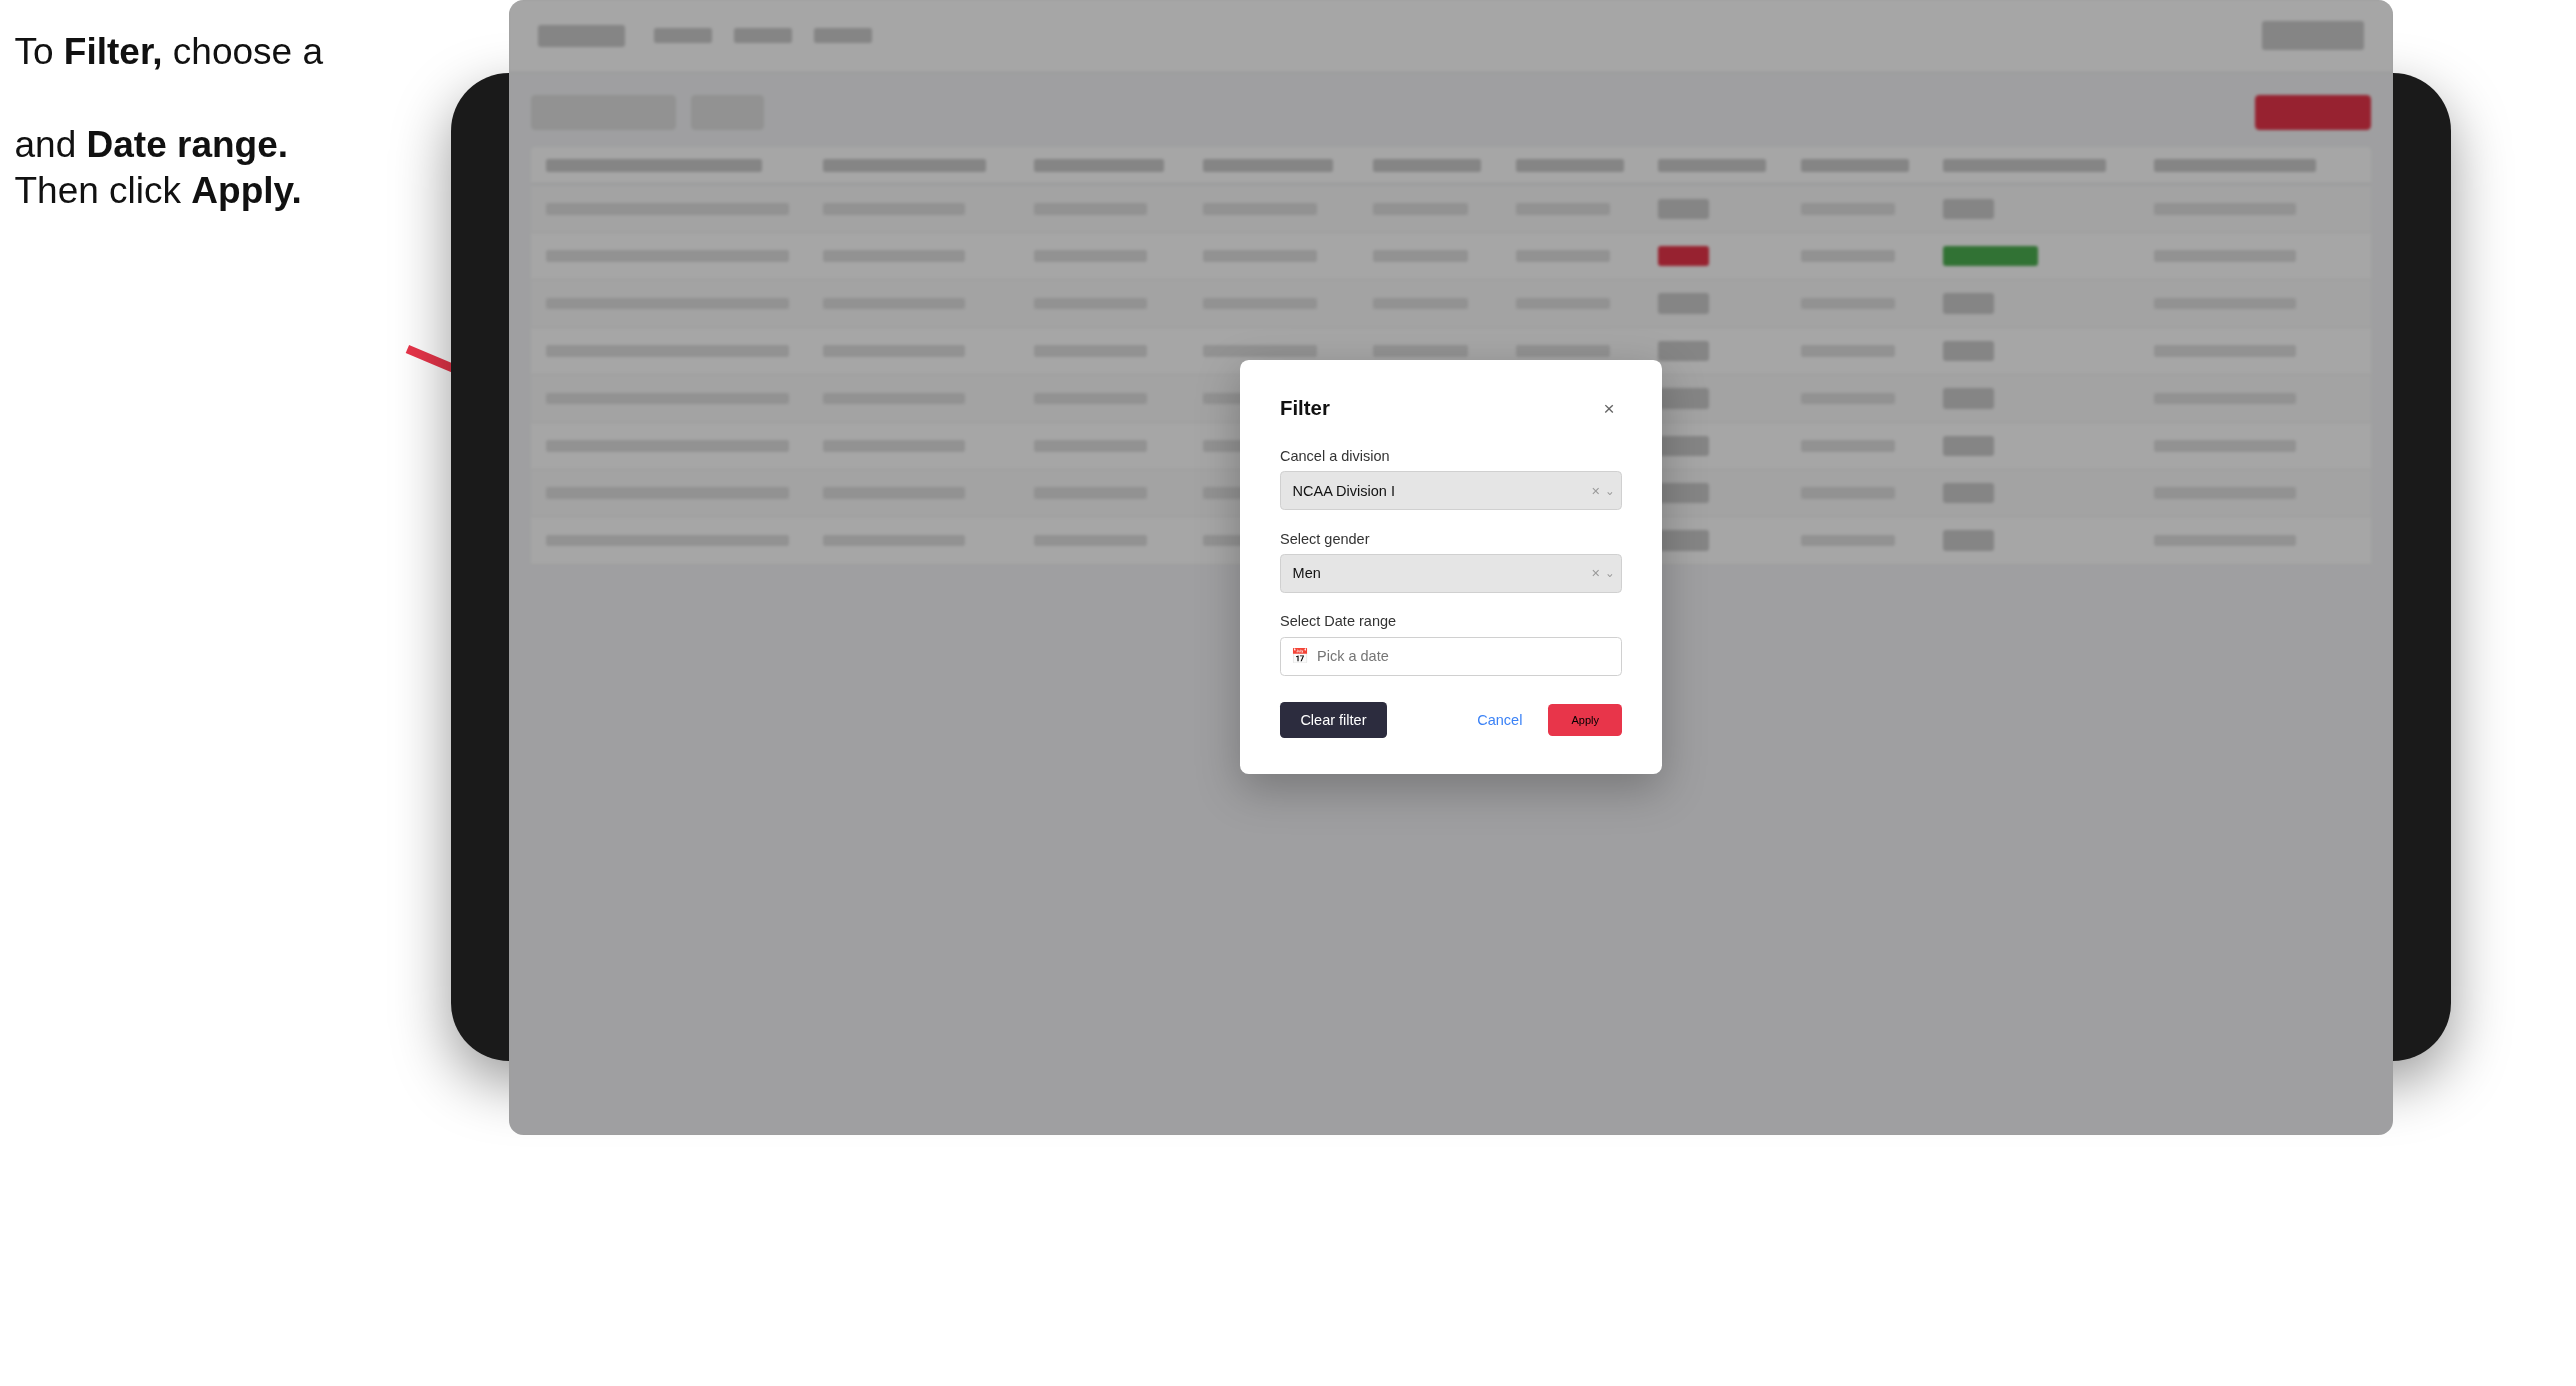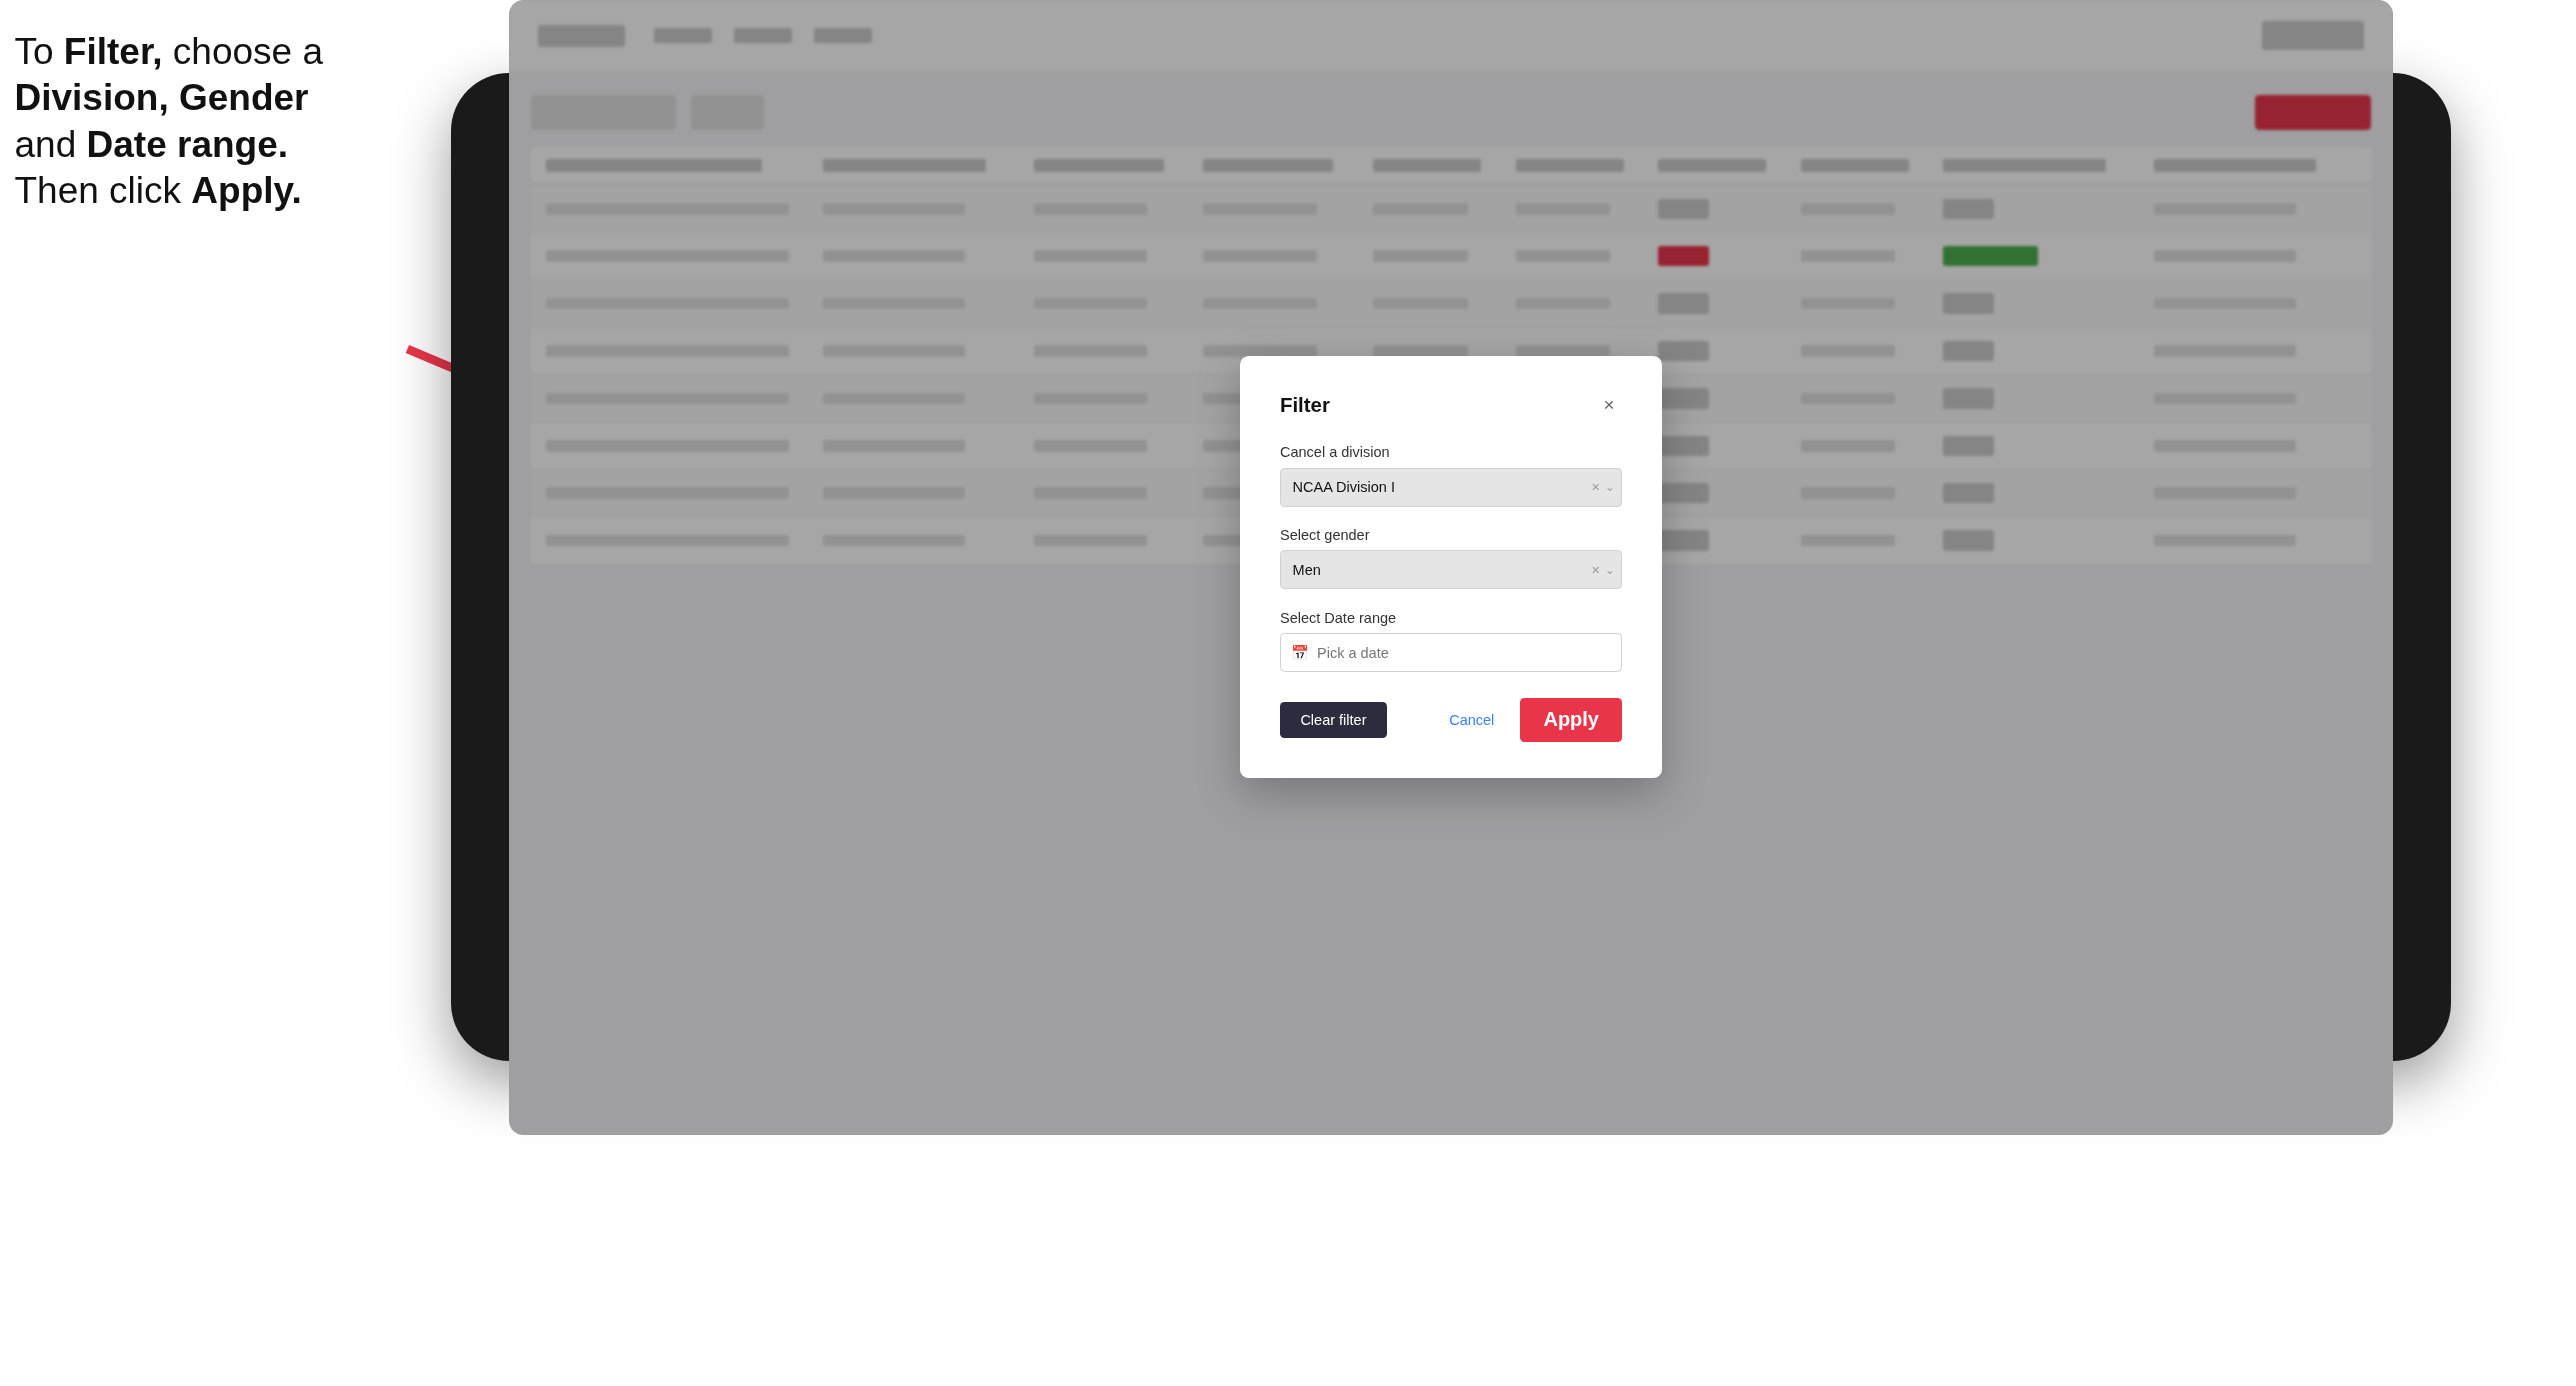--- a/index.html
+++ b/index.html
@@ -331,35 +331,35 @@
       color: #3b82f6;
       border: none;
       font-size: 14.5px;
       cursor: pointer;
       padding: 10.2px 14.5px;
       text-align: right;
     }
 
     .btn-apply {
       background: #e8354a;
-      color: #ffffff;
+      color: #000000;
       border: none;
       border-radius: 4.4px;
       padding: 10.2px 23px;
-      font-size: 20px;
-      font-weight: 700;
+      font-size: 11px;
+      font-weight: 400;
       cursor: pointer;
     }
   </style>
 </head>
 <body>
 
 <div class="instruction-text">
   <span>To <strong>Filter,</strong> choose a<br>
-  <strong>Division, Gender</strong><br>
+  <br>
   and <strong>Date range.</strong><br>
   Then click <strong>Apply.</strong></span>
 </div>
 
 <svg class="arrow-svg" viewBox="0 0 3542 1906">
   <defs>
     <marker id="arrowhead" markerWidth="10" markerHeight="7" refX="0" refY="3.5" orient="auto">
       <polygon points="0 0, 10 3.5, 0 7" fill="#e8354a"></polygon>
     </marker>
   </defs>

